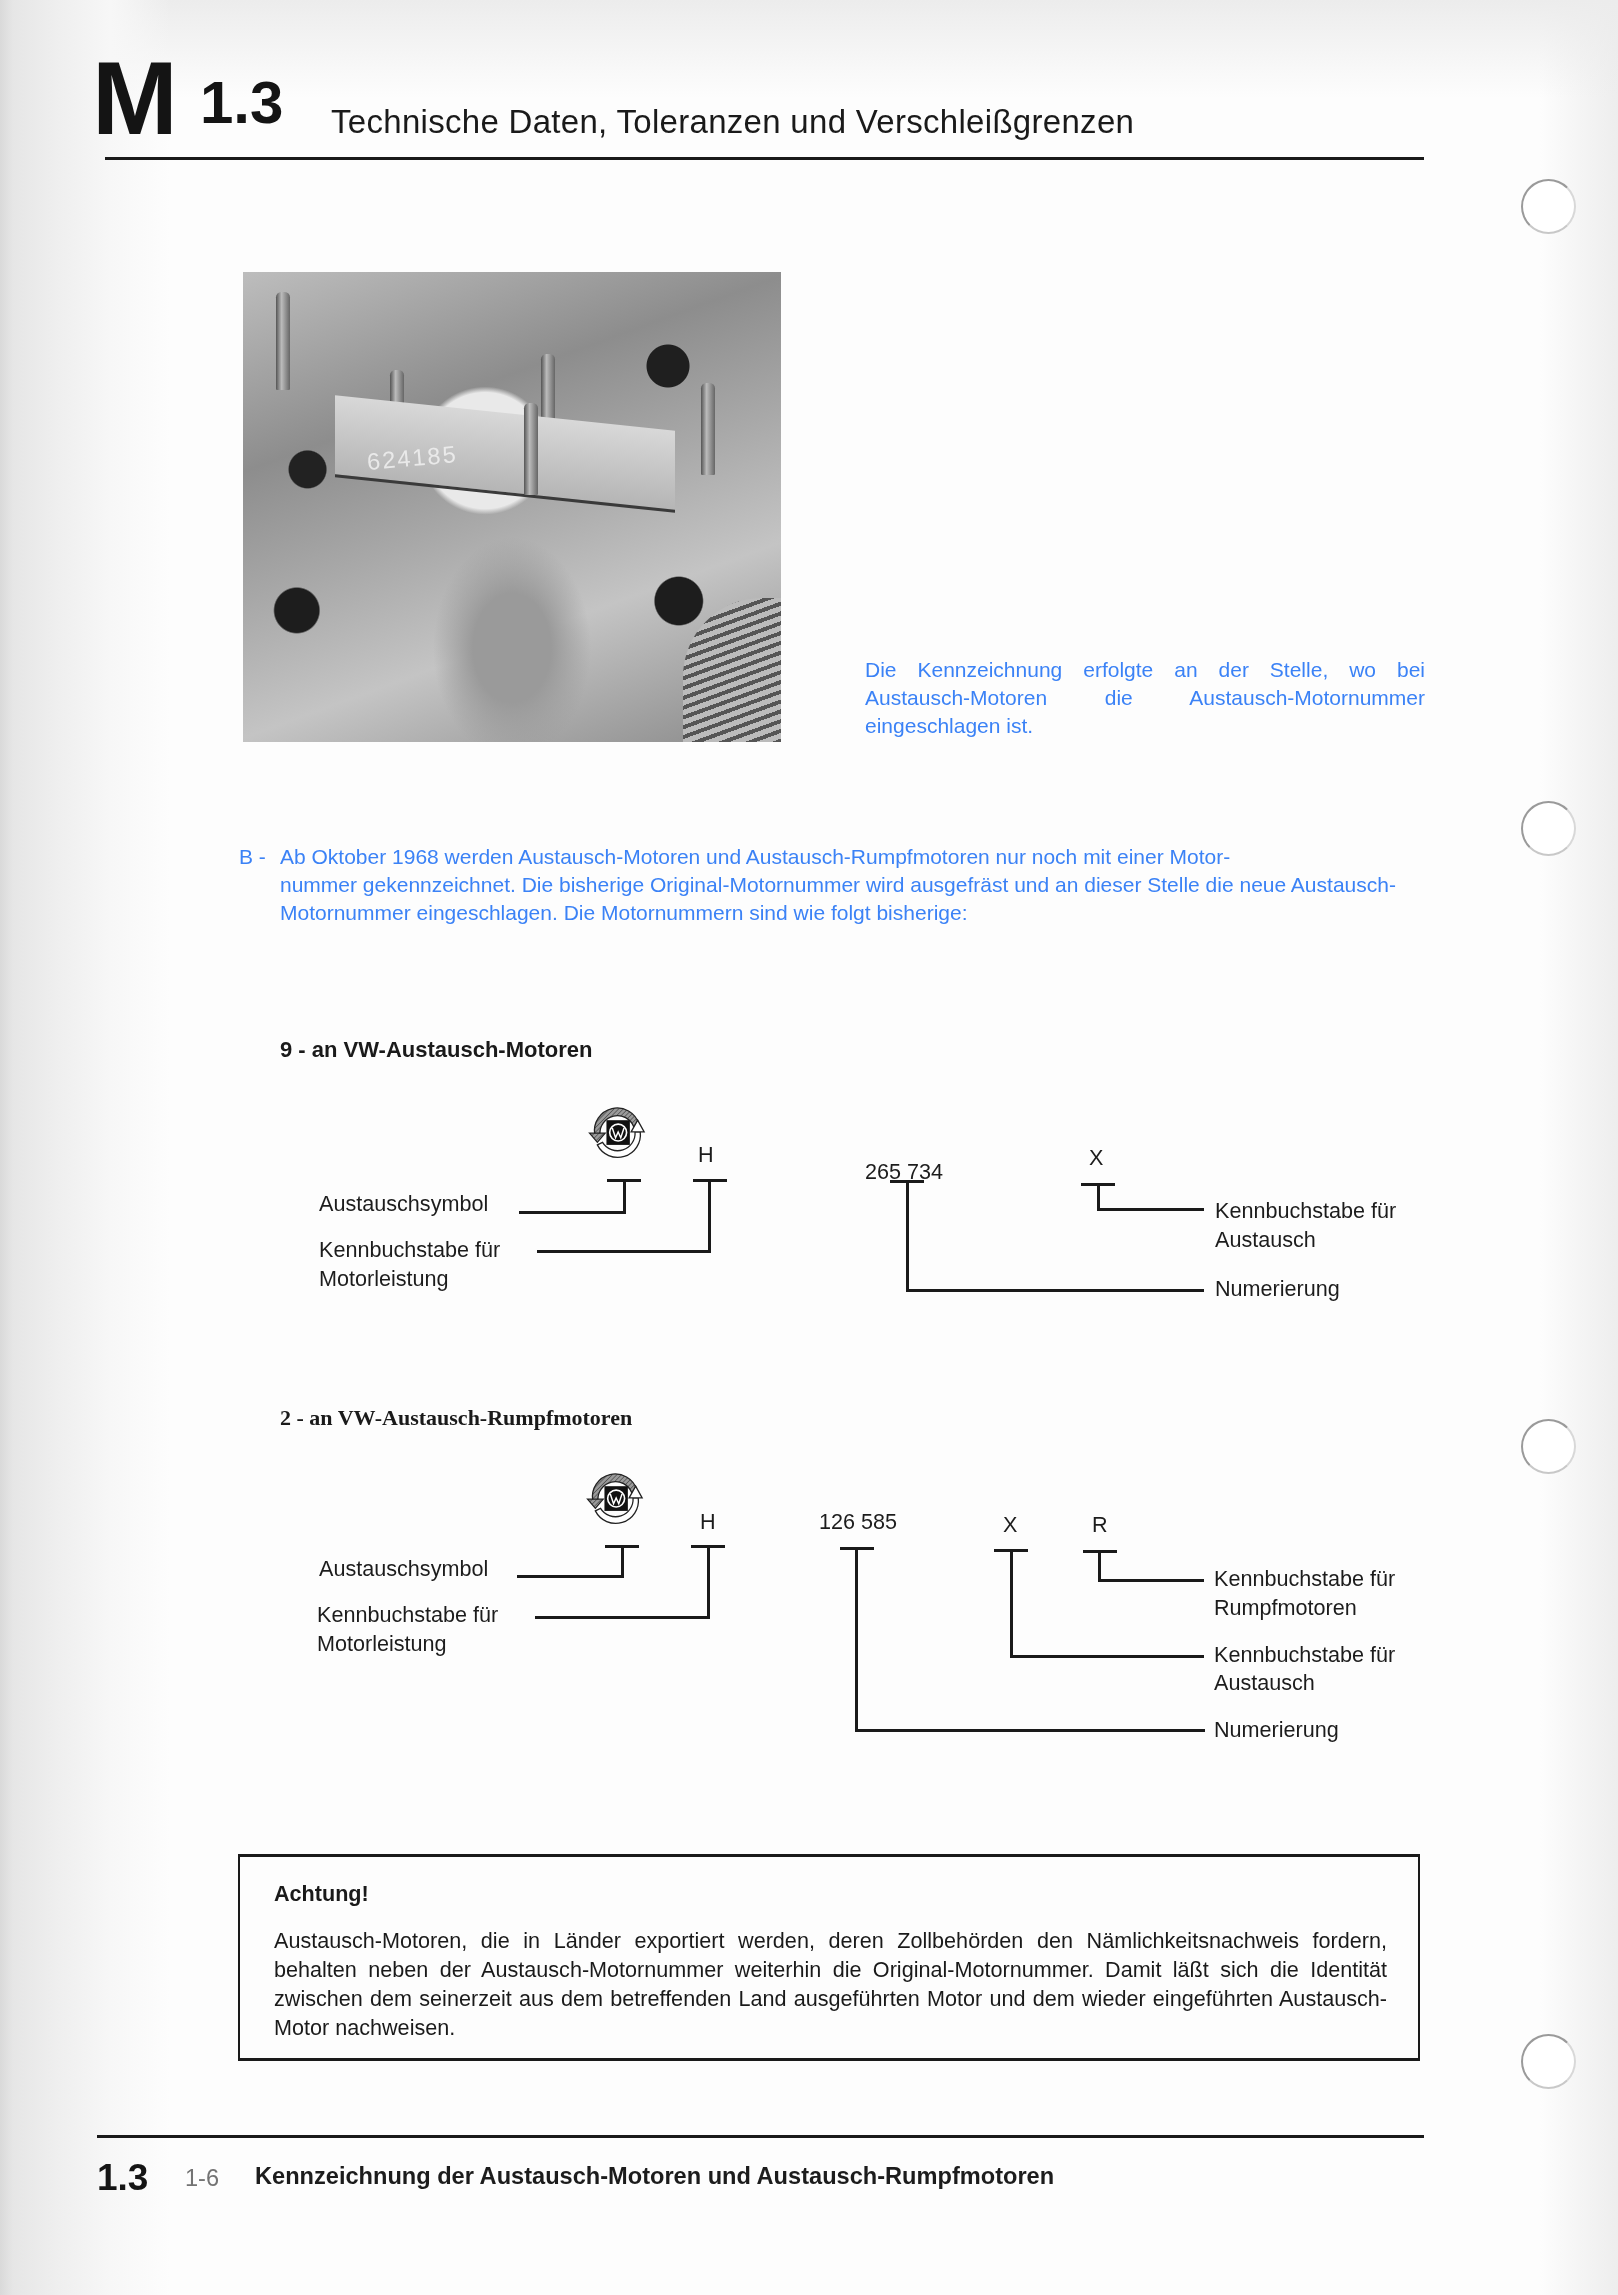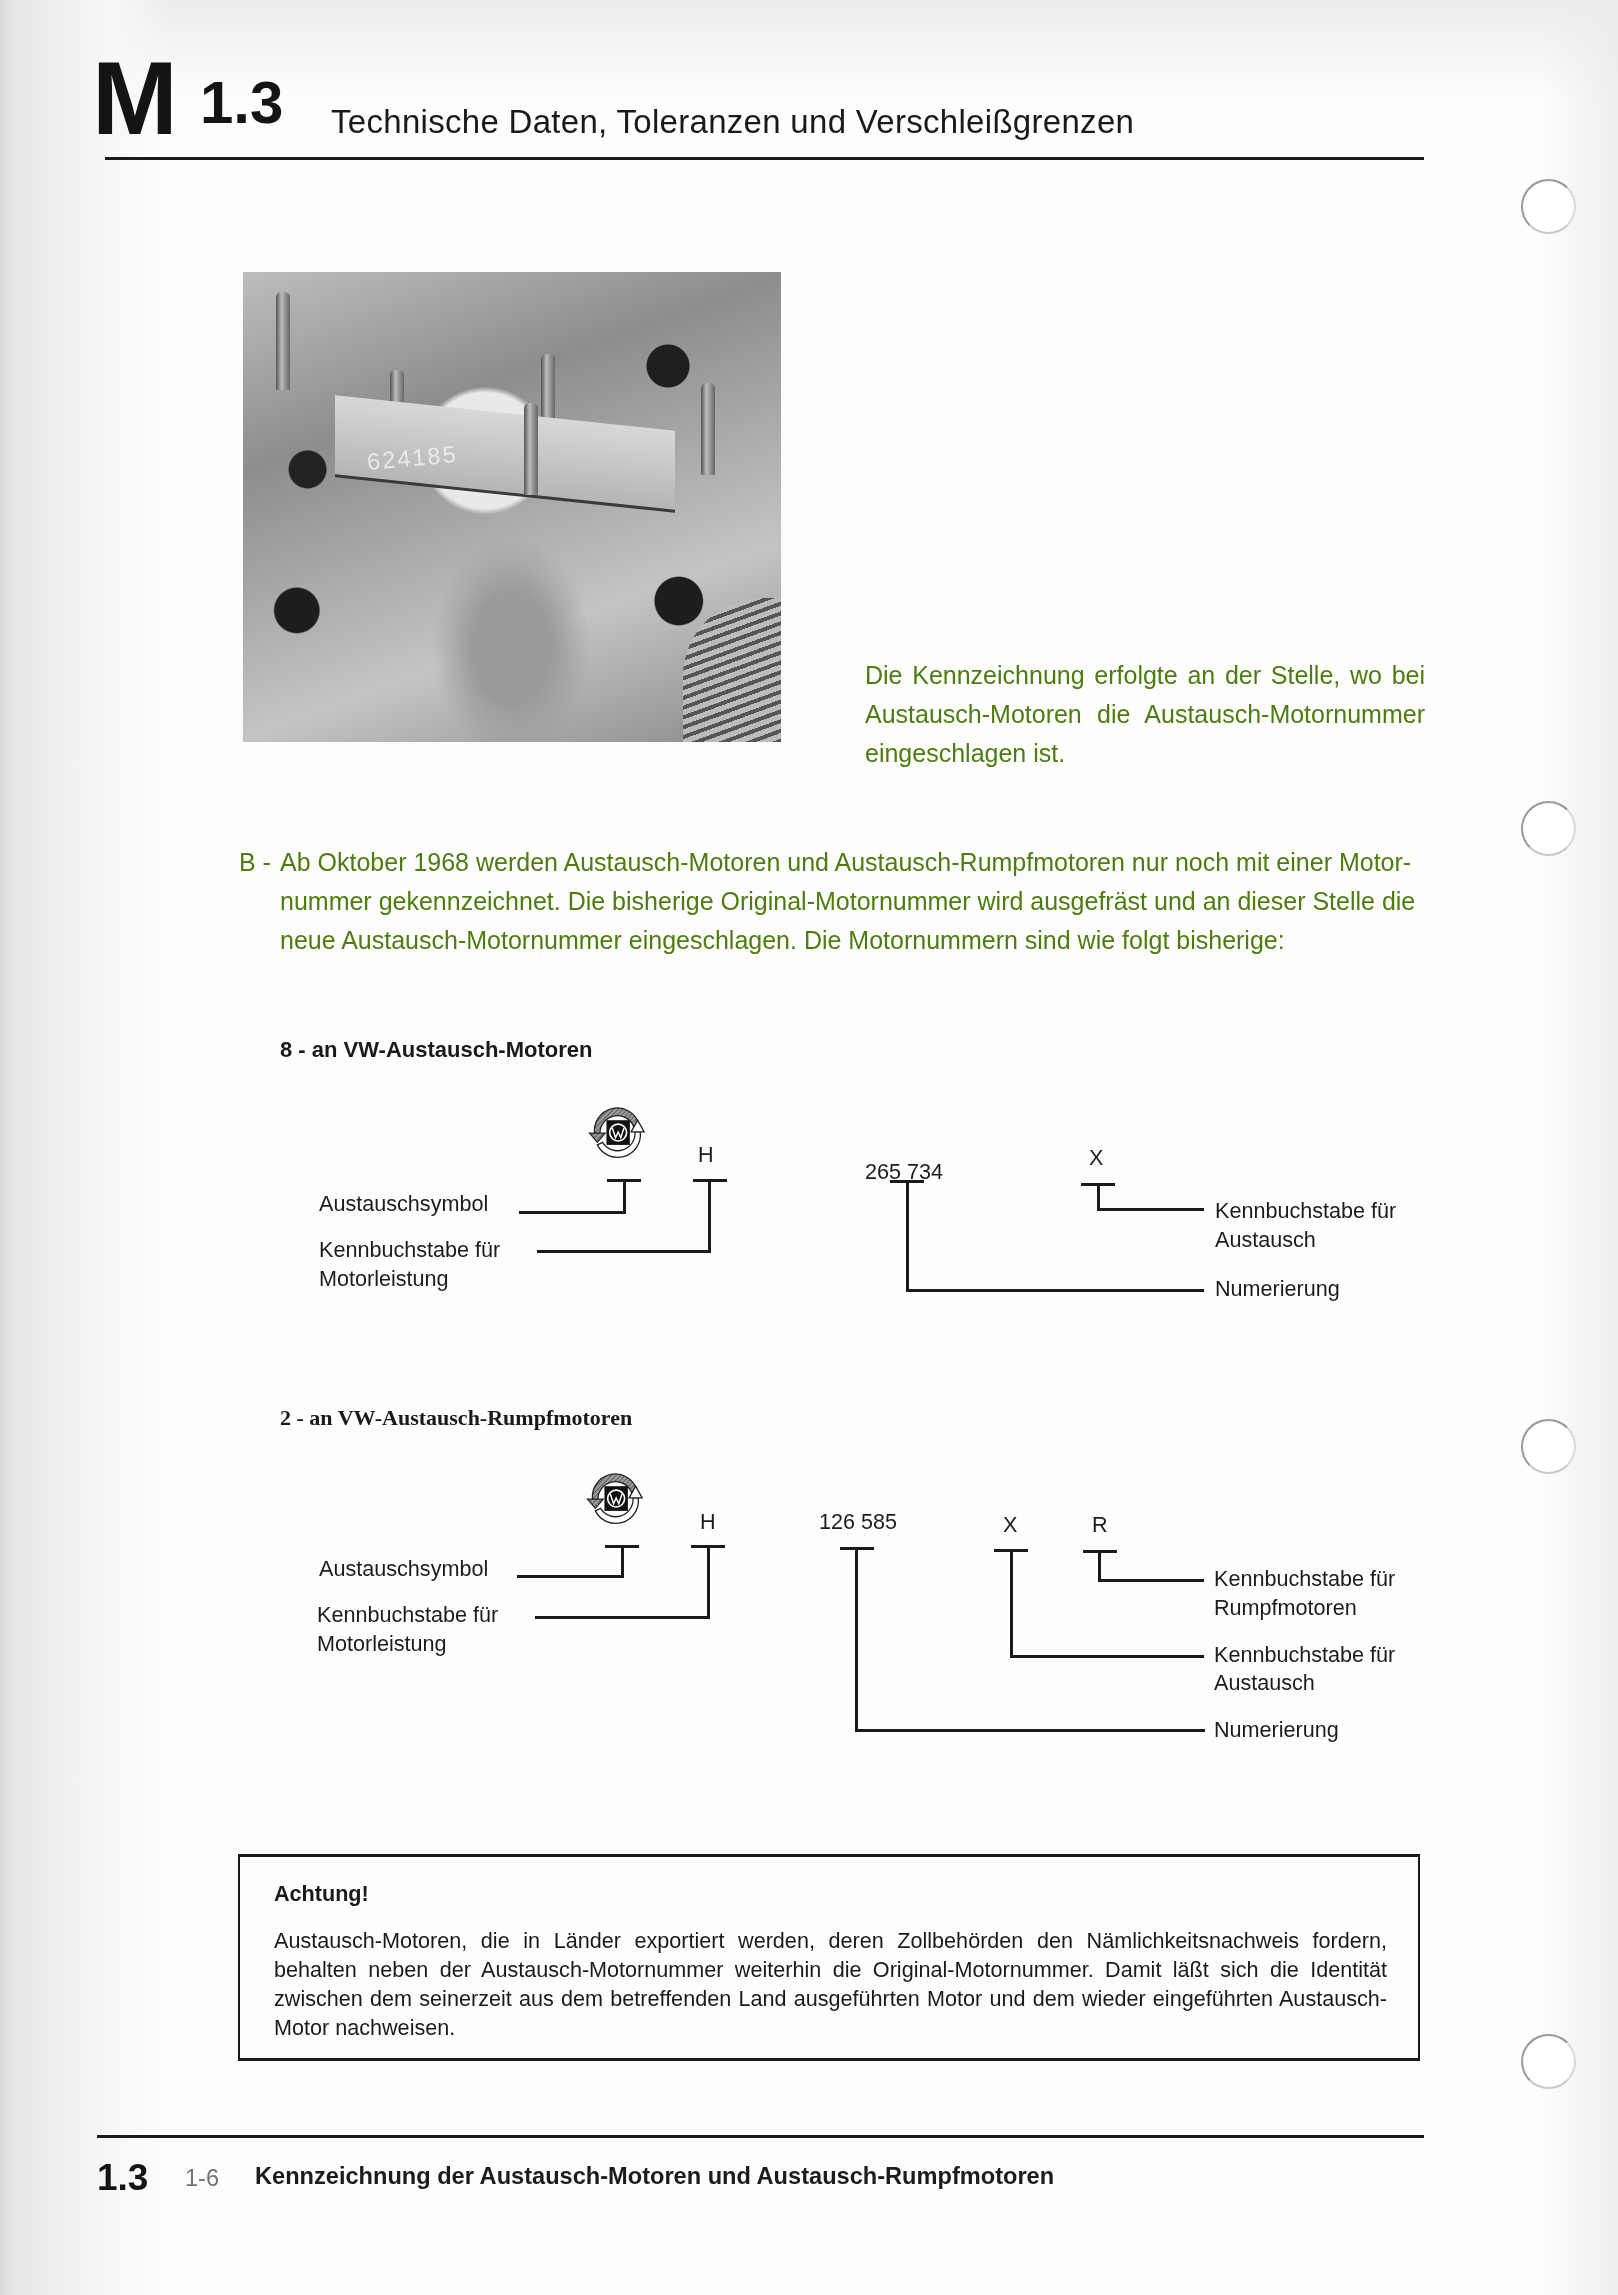--- a/index.html
+++ b/index.html
@@ -34,21 +34,21 @@
       radial-gradient(ellipse at 45% 38%, #e9e9e9 0 59px, transparent 65px),
       radial-gradient(ellipse at 50% 80%, #9a9a9a 0 39px, transparent 79px),
       linear-gradient(160deg, #bdbdbd 0%, #8d8d8d 30%, #a8a8a8 50%, #c4c4c4 70%, #8a8a8a 100%);
     overflow: hidden;
   }
   .photo .stud { position: absolute; width: 14.4px; background: linear-gradient(to right, #555, #bbb 40%, #666); border-radius: 5.2px 5.2px 1.3px 1.3px; }
   .photo .flange { position: absolute; left: 92px; top: 141px; width: 340px; height: 79px; background: linear-gradient(#d8d8d8, #b5b5b5); transform: skewY(6deg); border-bottom: 3.9px solid #3a3a3a; }
   .photo .fins { position: absolute; right: 0; bottom: 0; width: 98px; height: 144px; background: repeating-linear-gradient(160deg, #555 0 3.9px, #bbb 3.9px 9.2px); border-top-left-radius: 79px; }
   .photo .stamp { position: absolute; left: 124px; top: 173px; font-size: 23.6px; color: #f1f1f1; transform: rotate(-5deg); letter-spacing: 2px; opacity: 0.85; }
   
-  .text { font-size: 25px; line-height: 39px; color: #4d7c0f; }
+  .text { font-size: 21px; line-height: 28px; color: #3b82f6; }
   .caption { left: 865px; top: 656px; width: 560px; text-align: justify; text-align-last: left; }
   .para-b { left: 239px; top: 843px; width: 1188px; }
   .para-b .lead { display: inline-block; width: 41px; }
   .para-b .indent { padding-left: 41px; display: block; }
   .section-title { font-size: 22px; font-weight: bold; color: #1a1a1a; }
   
   .dlabel { font-size: 21.6px; line-height: 29px; color: #1c1c1c; white-space: nowrap; }
   .dcode { font-size: 21.6px; color: #1c1c1c; white-space: nowrap; }
   .hline { position: absolute; height: 2.6px; background: #1a1a1a; }
   .vline { position: absolute; width: 2.6px; background: #1a1a1a; }
@@ -113,21 +113,21 @@
       <path d="M2,48 L14,62 L26,48 Z" fill="url(#hatch)" stroke="#222" stroke-width="2"></path>
       <path d="M80,46 A35,35 0 0 1 14,66 L22,62 A27,27 0 0 0 72,46 Z" fill="#fff" stroke="#222" stroke-width="2"></path>
       <path d="M66,46 L76,28 L86,46 Z" fill="#fff" stroke="#222" stroke-width="2"></path>
       <rect x="28" y="28" width="36" height="38" fill="#111"></rect>
       <circle cx="46" cy="47" r="13" fill="none" stroke="#fff" stroke-width="2.5"></circle>
       <path d="M37,40 L42,55 L46,46 L50,55 L55,40" fill="none" stroke="#fff" stroke-width="2.2"></path>
     </g>
   </defs>
 </svg>
 
-<div class="abs section-title" style="left:280px; top:1037px;">8 - an VW-Austausch-Motoren</div>
+<div class="abs section-title" style="left:280px; top:1037px;">9 - an VW-Austausch-Motoren</div>
 
 <svg class="sym" style="left:588px; top:1102px;" viewBox="0 0 90 100">
     <use href="#vwsym"></use>
   </svg>
 <div class="abs dcode" style="left:698px; top:1142px;">H</div>
 <div class="abs dcode" style="left:865px; top:1142px;margin-top:17px;">265 734</div>
 <div class="abs dcode" style="left:1089px; top:1145px;">X</div>
 
 <div class="tbar" style="left:607px; top:1179px;"></div>
 <div class="tbar" style="left:693px; top:1179px;"></div>

